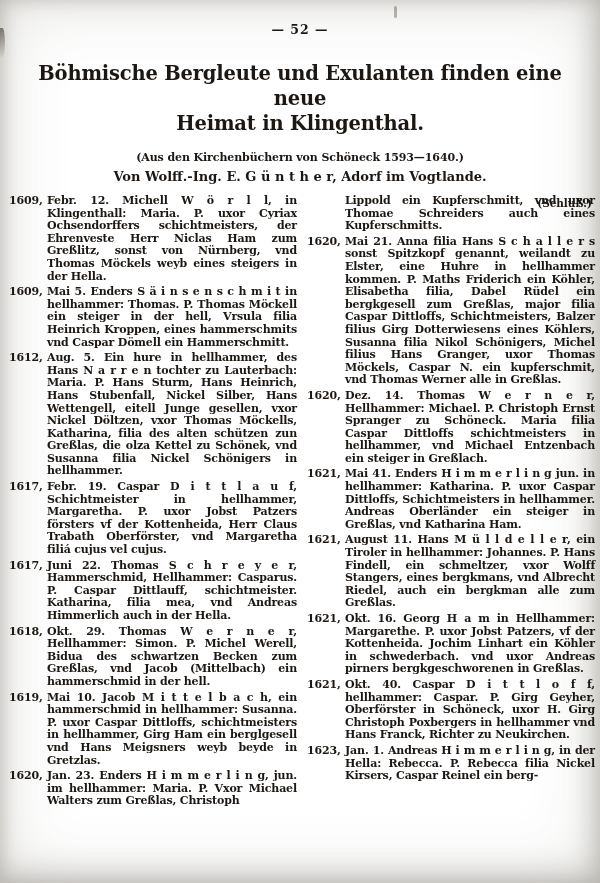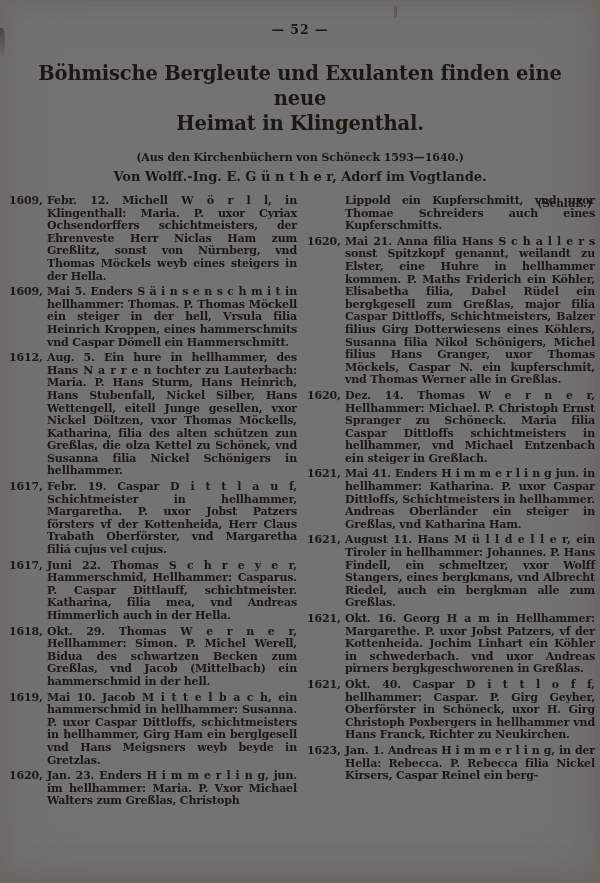--- a/index.html
+++ b/index.html
@@ -5,21 +5,21 @@
   html, body {
     margin: 0; padding: 0;
     width: 600px; height: 883px;
     background: #d8d5cf;
     font-family: "DejaVu Serif", "Liberation Serif", serif;
   }
   .page {
     position: relative;
     width: 600px; height: 883px;
     box-sizing: border-box;
-    background: #737373;
+    background: #ffffff;
     color: #1c1712;
     overflow: hidden;
     box-shadow: inset 0 0 70px rgba(95,88,75,0.20),
                 inset -10px 0 22px rgba(95,88,75,0.16),
                 inset 5px 0 14px rgba(95,88,75,0.12),
                 inset 0 -14px 26px rgba(95,88,75,0.16);
   }
   .speck-a {
     position: absolute; left: 0; top: 28px;
     width: 5px; height: 30px;

